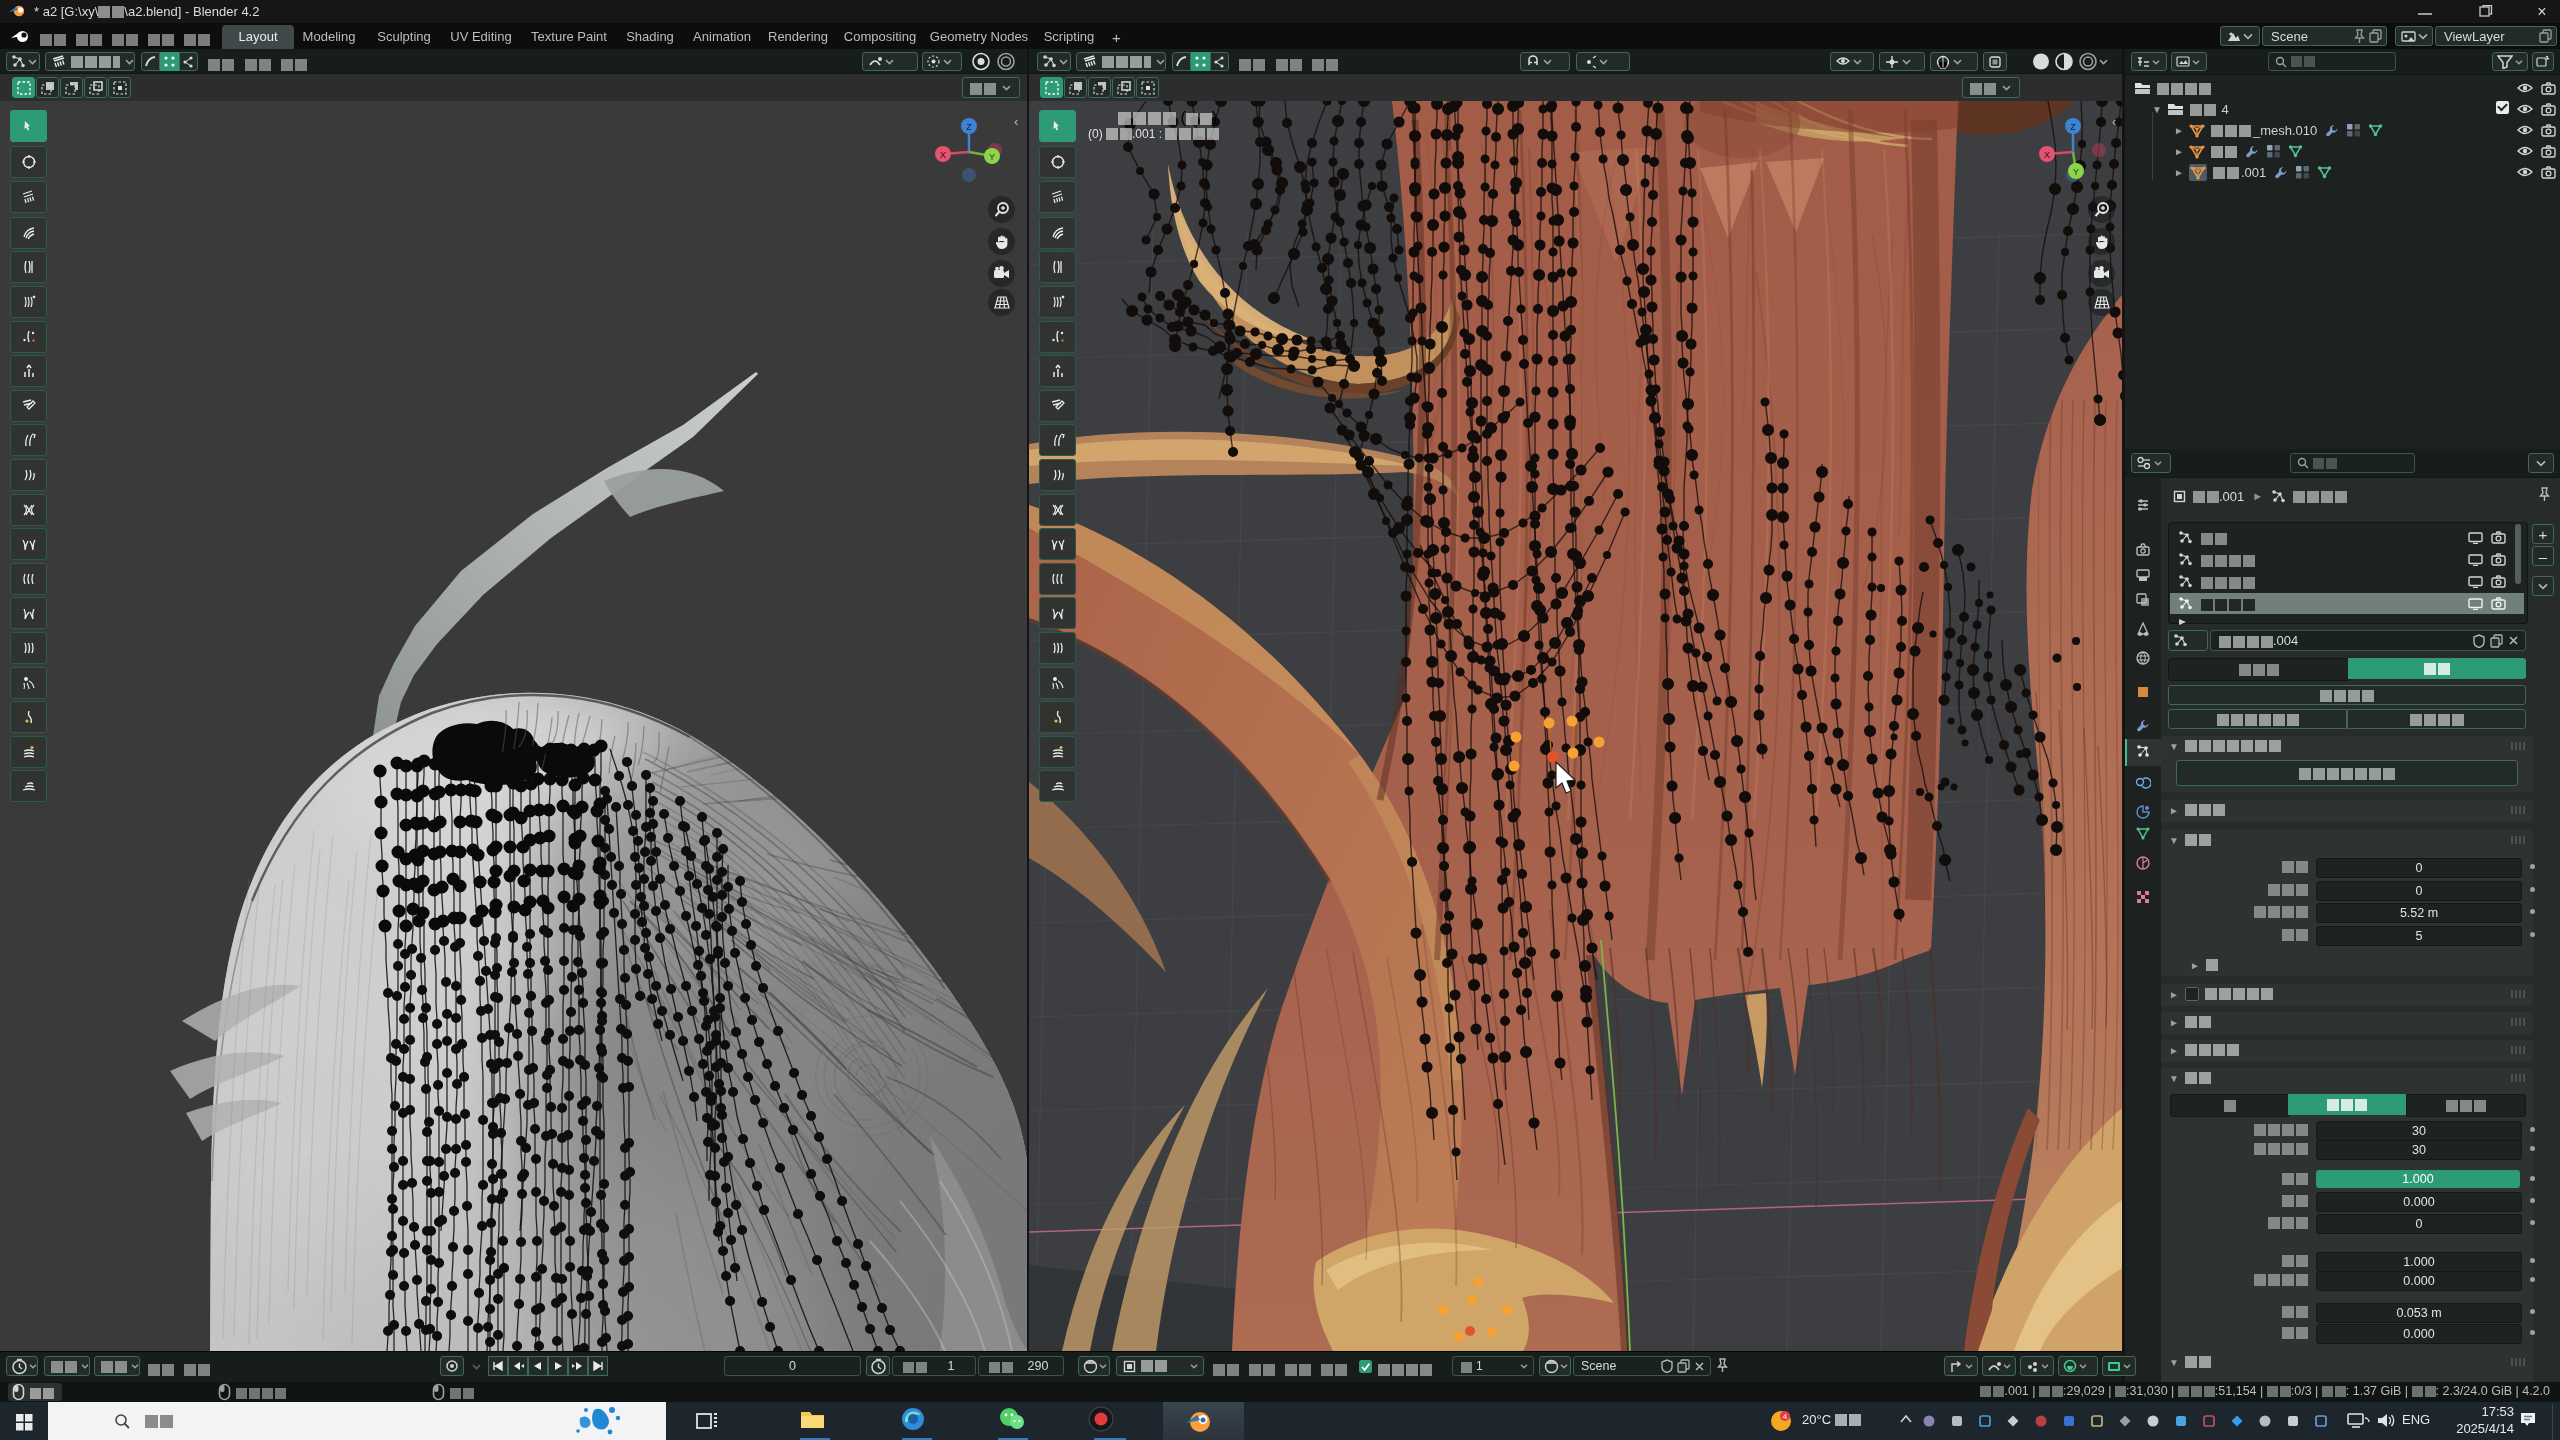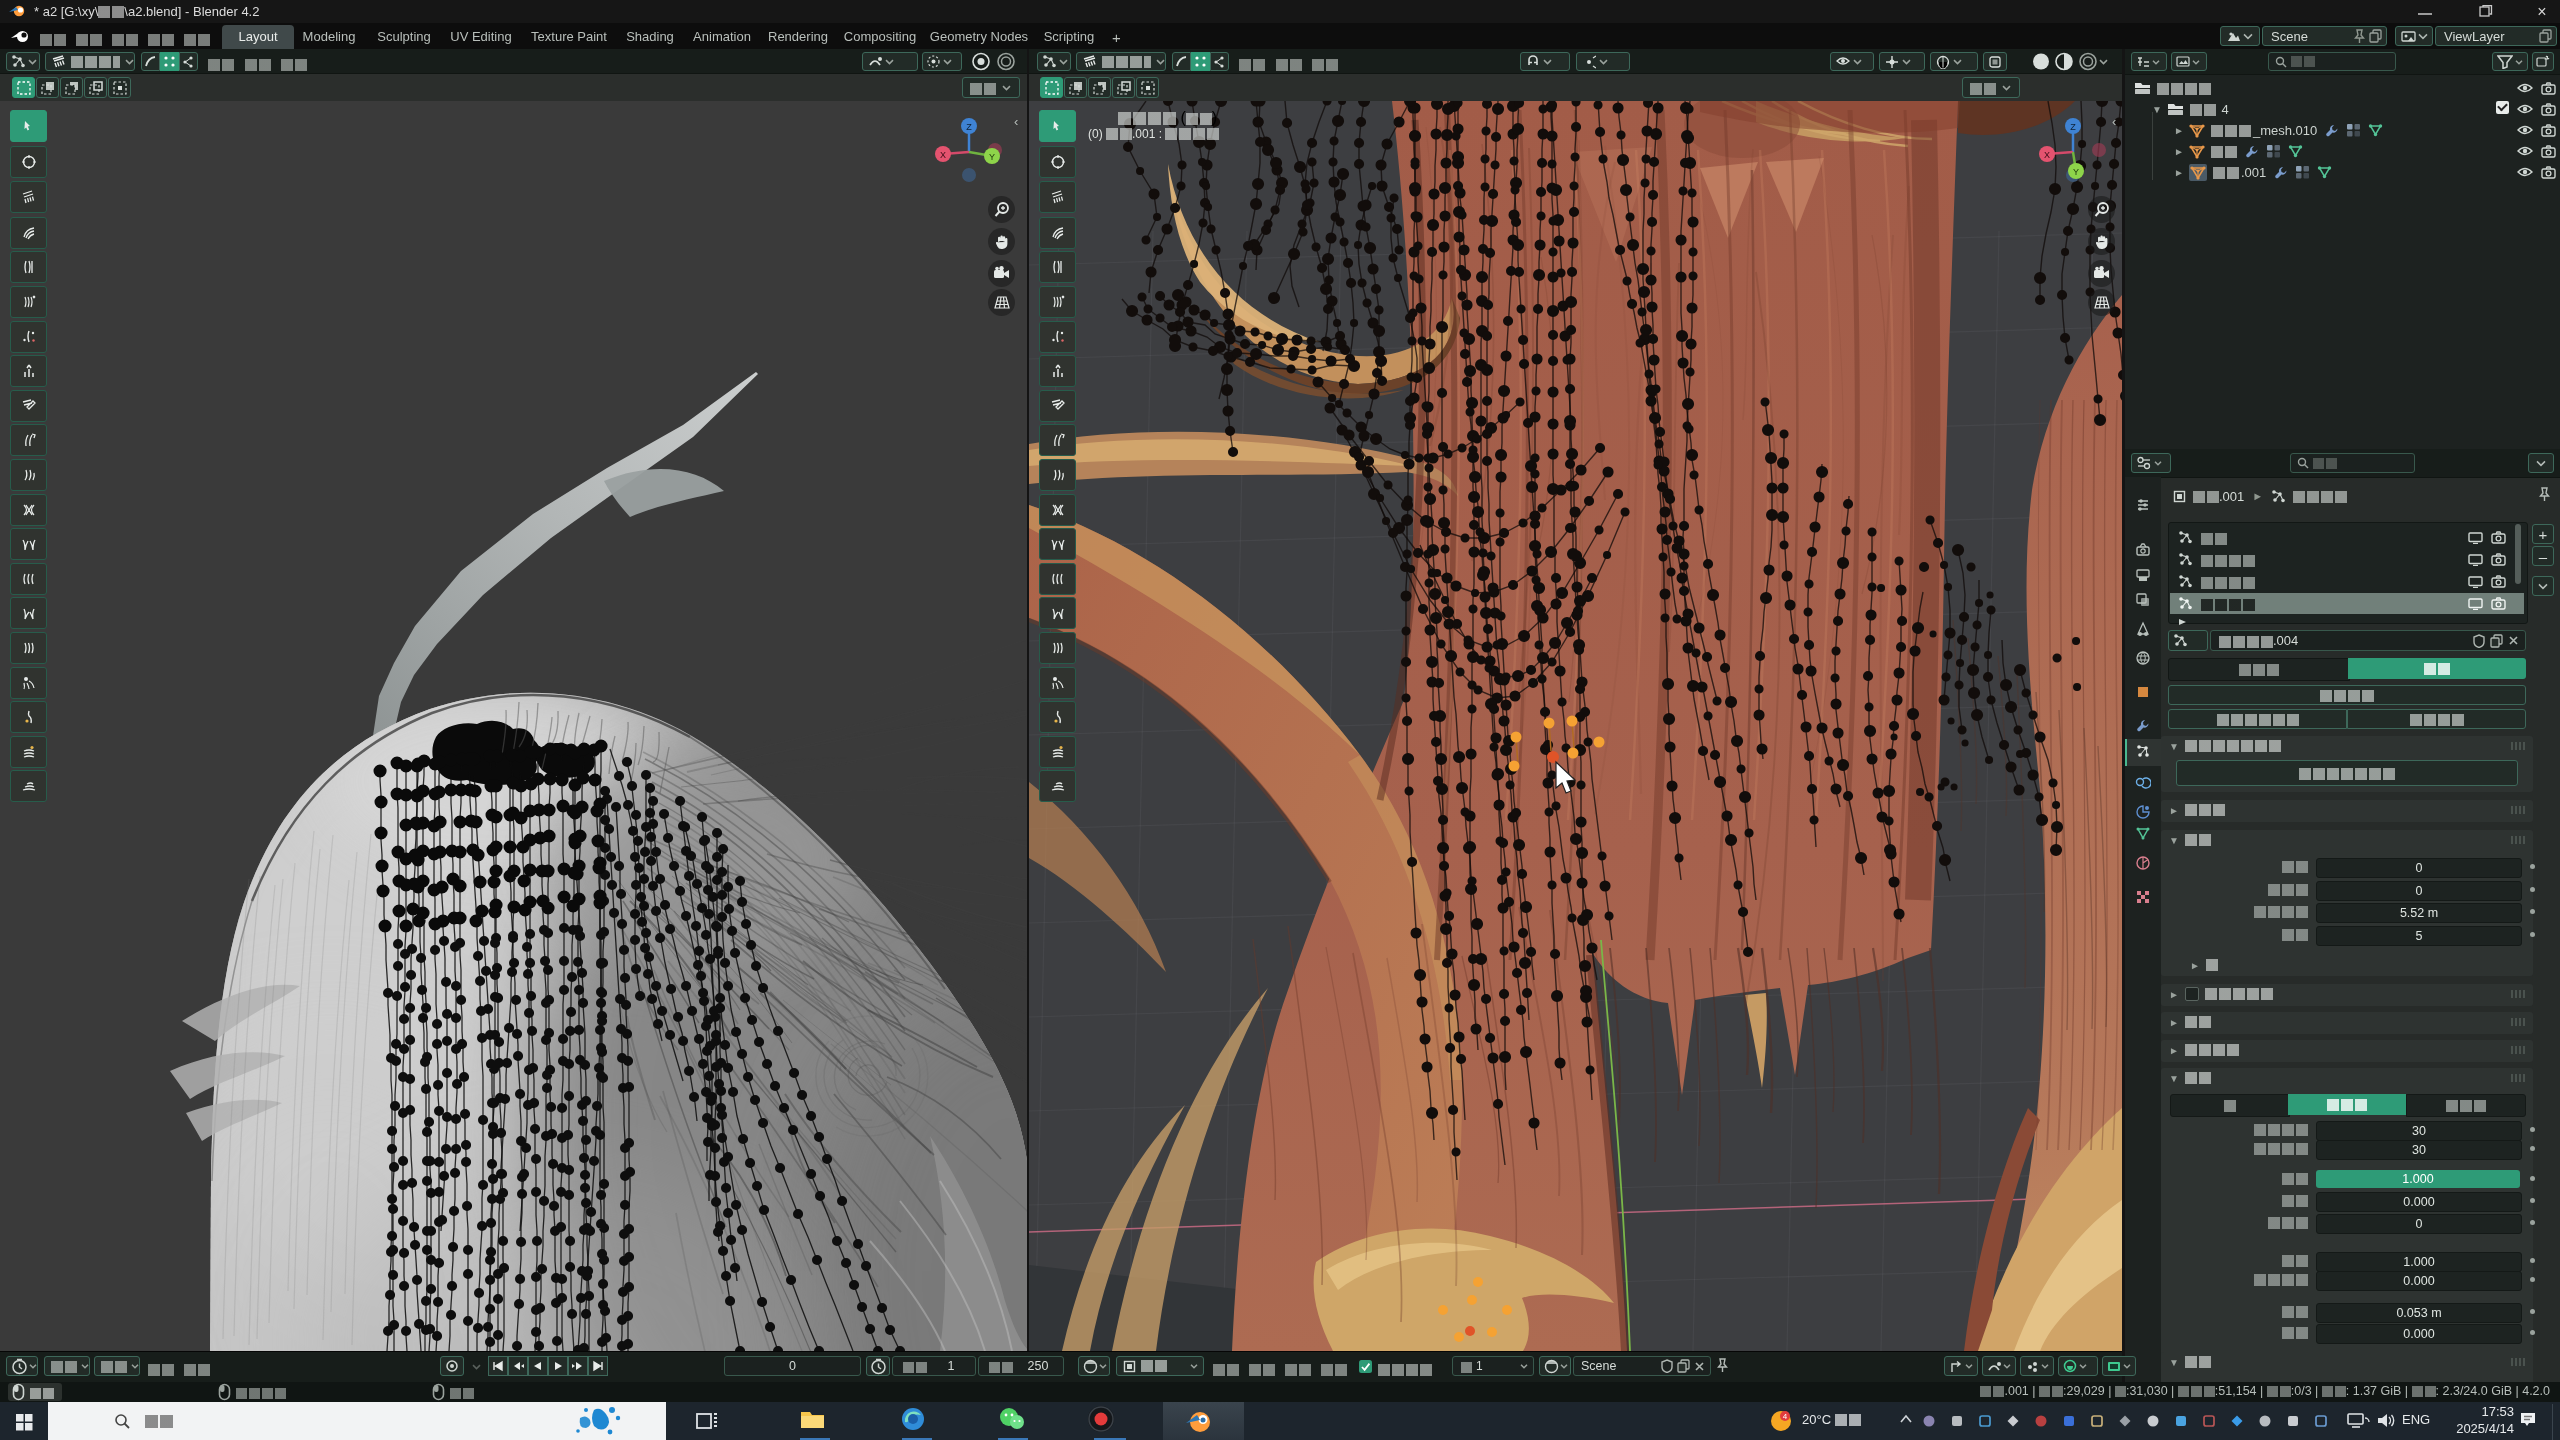--- a/index.html
+++ b/index.html
@@ -2084,21 +2084,21 @@
         <circle cx="8.5" cy="9" r="6.5" fill="none" stroke="#cfd6d2" stroke-width="1.5"></circle>
         <path d="M8.5 5.5 V9 L11 11 M6 1.5 h5" stroke="#cfd6d2" stroke-width="1.5" fill="none"></path>
       </svg>
     </div>
     <div class="a fld row" style="left:892px;top:1356px;width:84px;height:20px;">
       <span style="margin-left:10px"><i style="display:inline-block;vertical-align:-2px;height:11px;width:24px;background:repeating-linear-gradient(90deg,rgba(205,212,208,.55) 0 11px,transparent 11px 13px)"></i></span>
       <span style="margin:0 auto;font-size:12.5px">1</span>
     </div>
     <div class="a fld row" style="left:978px;top:1356px;width:86px;height:20px;">
       <span style="margin-left:10px"><i style="display:inline-block;vertical-align:-2px;height:11px;width:24px;background:repeating-linear-gradient(90deg,rgba(205,212,208,.55) 0 11px,transparent 11px 13px)"></i></span>
-      <span style="margin:0 auto;font-size:12.5px">250</span>
+      <span style="margin:0 auto;font-size:12.5px">290</span>
     </div>
     <div class="a bt row" style="left:1078px;top:1356px;width:32px;height:20px;">
       <span style="margin:0 1px 0 4px">
         <svg width="15" height="15" viewBox="0 0 15 15">
           <circle cx="7.5" cy="7.5" r="6" fill="none" stroke="#cfd6d2" stroke-width="1.4"></circle>
           <path d="M2.2 5 a6 6 0 0 1 10.6 0 Z" fill="#cfd6d2" opacity=".8"></path>
         </svg>
       </span>
       <svg width="8" height="6" viewBox="0 0 8 6">
         <path d="M1 1.7999999999999998 L4.0 4.800000000000001 L7 1.7999999999999998" fill="none" stroke="#9aa29d" stroke-width="1.5"></path>

